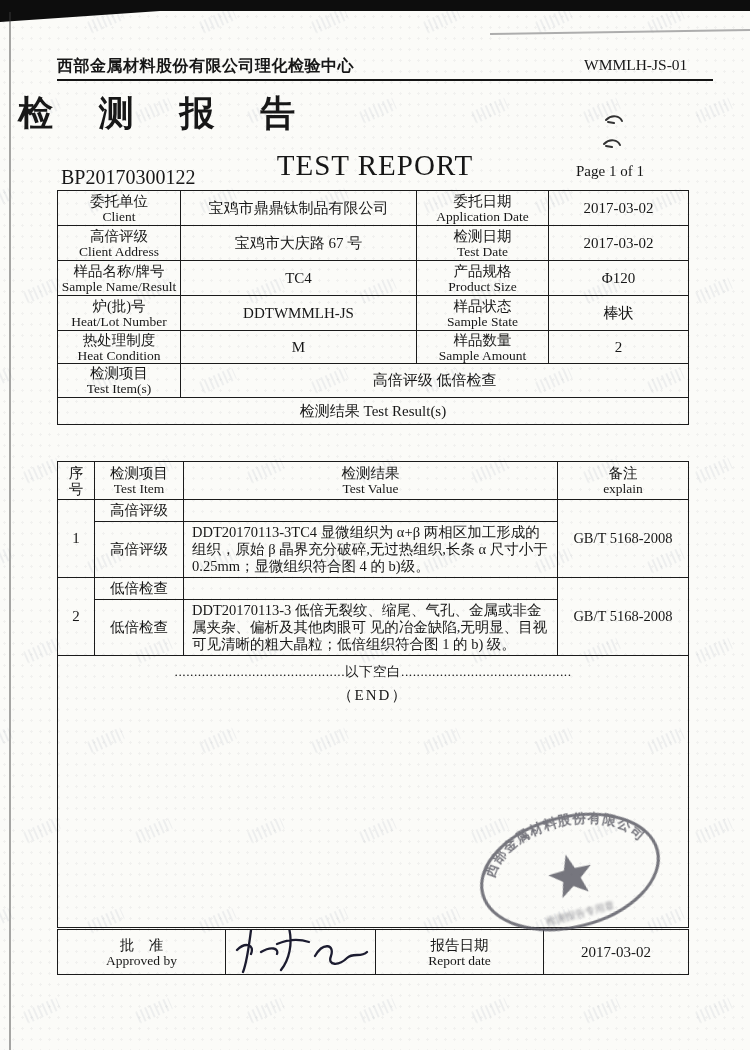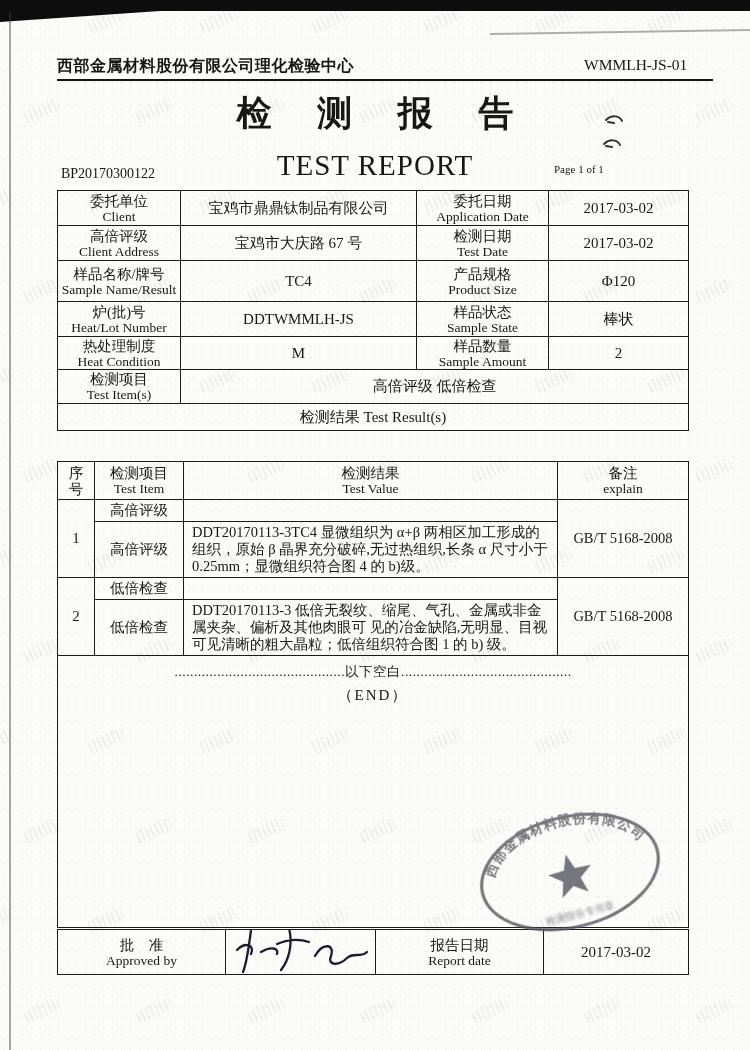--- a/index.html
+++ b/index.html
@@ -21,26 +21,26 @@
   .scan-leftline{position:absolute;top:12px;left:9px;width:2px;height:1038px;background:#3c3c3c;opacity:.45;z-index:5;}
   
   .wm-layer{position:absolute;inset:0;z-index:1;pointer-events:none;}
   .wm{position:absolute;width:36px;height:13px;transform:rotate(-24deg);
       background:repeating-linear-gradient(90deg, rgba(130,140,160,0.20) 0 2px, transparent 2px 5px);
       filter:blur(.7px);border-radius:2px;opacity:.55;}
   
   .org{position:absolute;left:57px;top:56px;font-size:16px;font-weight:bold;letter-spacing:.5px;z-index:2;}
   .doccode{position:absolute;left:584px;top:56px;font-size:15.5px;z-index:2;}
   .headrule{position:absolute;left:57px;top:79px;width:656px;height:2px;background:#141414;z-index:2;}
-  .title-zh{position:absolute;left:0;top:90px;width:750px;text-align:center;
+  .title-zh{position:absolute;left:0;top:90px;width:750px;
             font-size:35px;font-weight:bold;letter-spacing:18px;text-indent:18px;z-index:2;
             font-family:"Liberation Sans","DejaVu Sans",sans-serif;}
   .title-en{position:absolute;left:0;top:149px;width:750px;text-align:center;font-size:29px;letter-spacing:1px;z-index:2;}
-  .report-no{position:absolute;left:61px;top:166px;font-size:14px;z-index:2;}
-  .page-info{position:absolute;left:554px;top:163px;font-size:11px;z-index:2;}
+  .report-no{position:absolute;left:61px;top:166px;font-size:20px;z-index:2;}
+  .page-info{position:absolute;left:576px;top:163px;font-size:15px;z-index:2;}
   .artifact-squiggles{position:absolute;left:598px;top:112px;z-index:4;}
   
   table{border-collapse:collapse;table-layout:fixed;z-index:2;}
   td,th{border:1.7px solid #1b1b1b;padding:0;font-weight:normal;overflow:hidden;vertical-align:middle;}
   .t-info{position:absolute;left:57px;top:190px;width:631px;}
   .t-res{position:absolute;left:57px;top:461px;width:631px;}
   .t-sign{position:absolute;left:57px;top:929px;width:631px;}
   .lbl{text-align:center;}
   .lbl .zh{display:block;font-size:14.5px;line-height:16px;white-space:nowrap;}
   .lbl .en{display:block;font-size:13.5px;line-height:15px;white-space:nowrap;}
@@ -190,21 +190,21 @@
           <span class="zh">高倍评级</span>
           <span class="en">Client Address</span>
         </td>
     <td class="val">宝鸡市大庆路 67 号</td>
     <td class="lbl">
           <span class="zh">检测日期</span>
           <span class="en">Test Date</span>
         </td>
     <td class="val">2017-03-02</td>
   </tr>
-  <tr style="height:41px">
+  <tr style="height:35px">
     <td class="lbl">
           <span class="zh">样品名称/牌号</span>
           <span class="en">Sample Name/Result</span>
         </td>
     <td class="val">TC4</td>
     <td class="lbl">
           <span class="zh">产品规格</span>
           <span class="en">Product Size</span>
         </td>
     <td class="val">Φ120</td>

